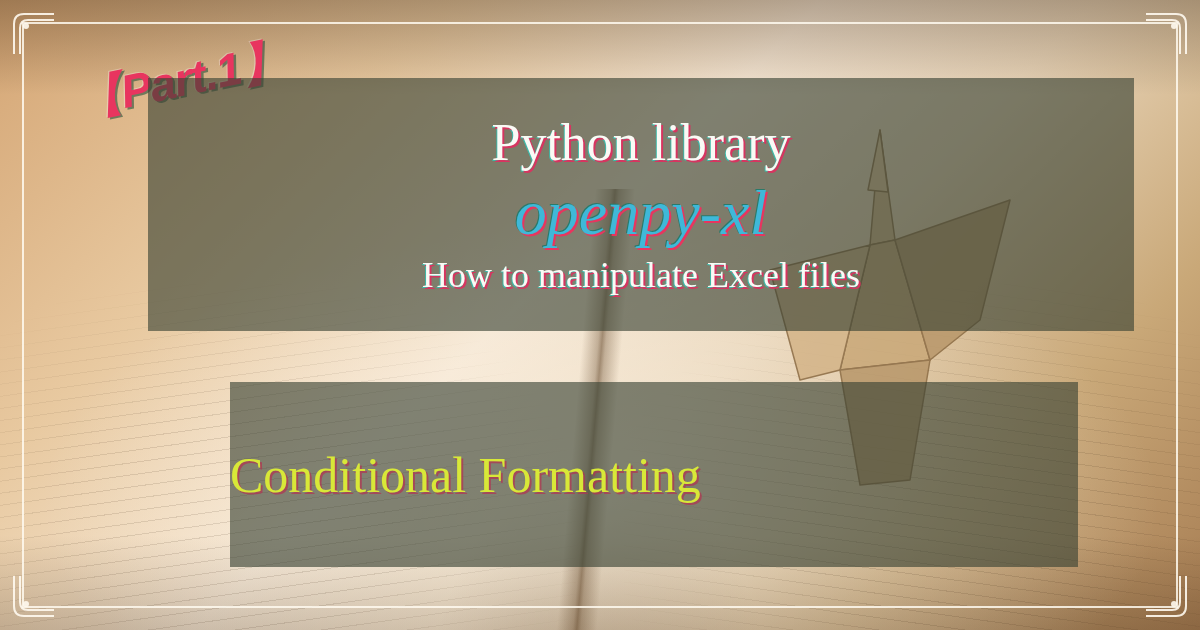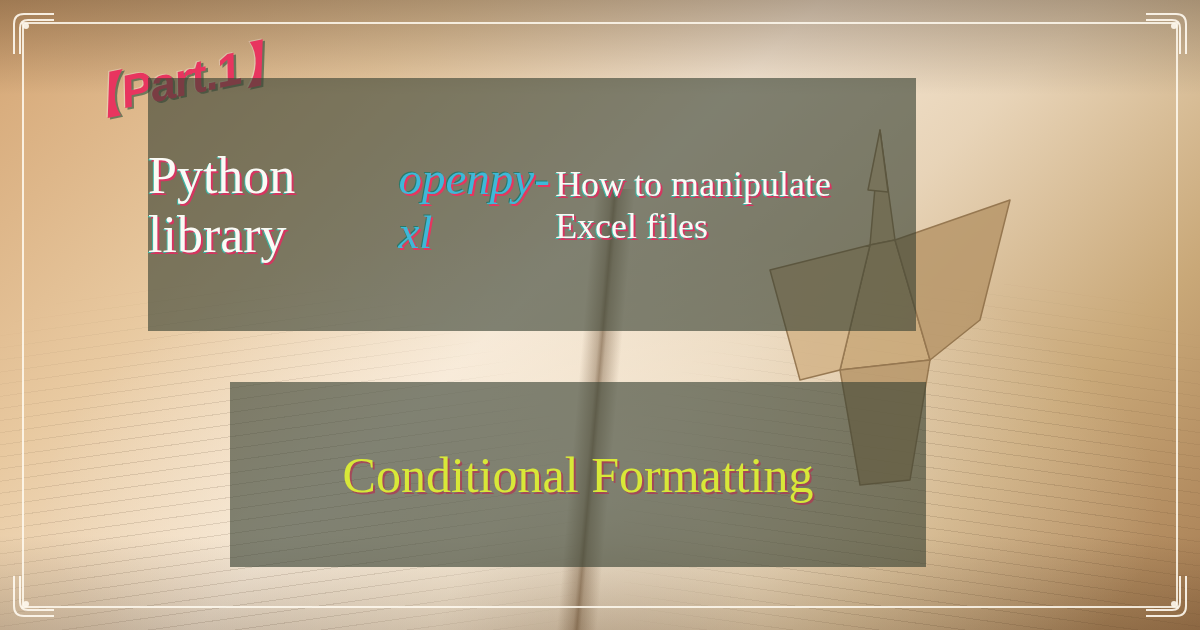--- a/index.html
+++ b/index.html
@@ -102,58 +102,58 @@
       color: #e8355f;
       text-shadow: 2px 2px 0 rgba(40,80,60,0.6), -1px -1px 0 rgba(255,255,255,0.3);
       transform: rotate(-12deg);
       font-family: 'Arial Black', sans-serif;
       letter-spacing: -1px;
     }
     .panel1 {
       position: absolute;
       top: 78px;
       left: 148px;
-      width: 768px;
+      width: 986px;
       height: 253px;
       background: rgba(55,65,50,0.62);
       display: flex;
-      flex-direction: row;
+      flex-direction: column;
       align-items: center;
       justify-content: center;
       gap: 4px;
     }
     .line1 {
       font-size: 52px;
       color: #fafaf5;
       text-shadow: 2px 2px 0 #d63560, -1px 1px 0 #3fb8a8;
       font-family: Georgia, serif;
     }
     .line2 {
-      font-size: 47px;
+      font-size: 64px;
       color: #3fb8d8;
       text-shadow: 2px 2px 0 #e8355f, -1px -1px 0 #2a7a6a;
       font-family: Georgia, serif;
       font-style: italic;
     }
     .line3 {
       font-size: 36px;
       color: #fafaf5;
       text-shadow: 2px 2px 0 #d63560, -1px 1px 0 #3fb8a8;
       font-family: Georgia, serif;
     }
     .panel2 {
       position: absolute;
       top: 382px;
       left: 230px;
-      width: 696px;
+      width: 848px;
       height: 185px;
       background: rgba(55,65,50,0.62);
       display: flex;
       flex-direction: column;
-      align-items: center;
+      align-items: flex-start;
       justify-content: center;
       gap: 6px;
     }
     .line4 {
       font-size: 50px;
       color: #d8e838;
       text-shadow: 2px 2px 0 rgba(180,50,80,0.7);
       font-family: Georgia, serif;
     }
     .line5 {

